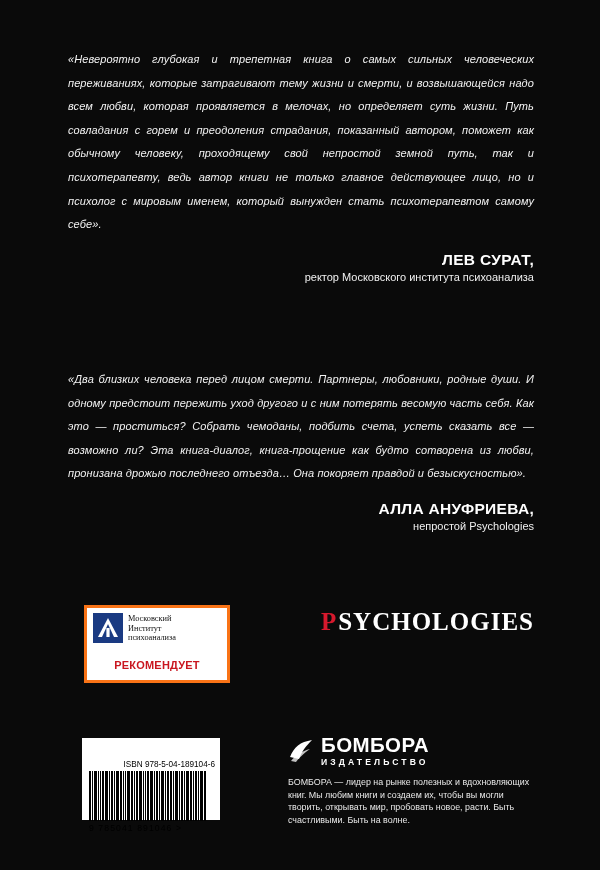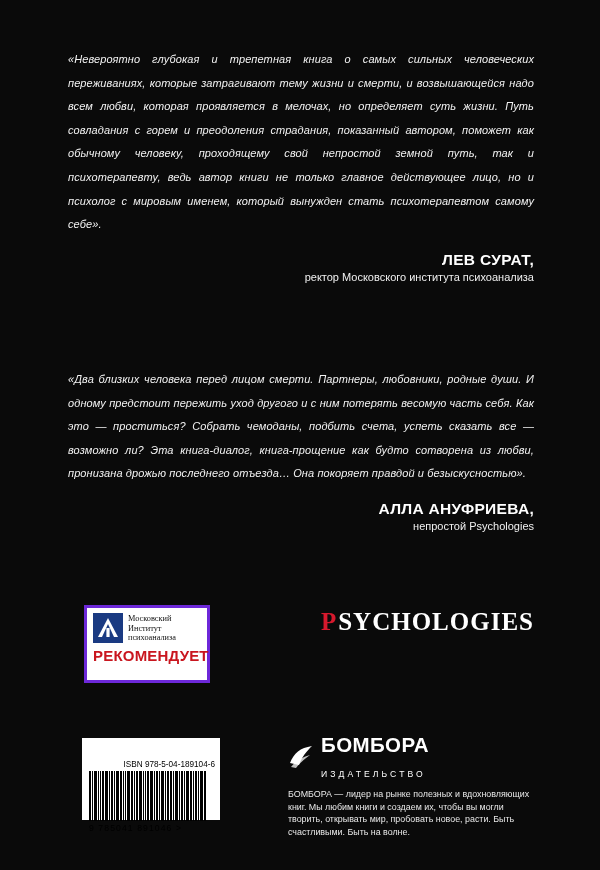--- a/index.html
+++ b/index.html
@@ -66,24 +66,24 @@
     color: #d7192d;
     font-size: 25px;
     margin-right: 1px;
   }
 
   
   .stamp {
     position: absolute;
     left: 84px;
     top: 605px;
-    width: 126px;
+    width: 146px;
     height: 78px;
     background: #ffffff;
-    border: 3px solid #6d28d9;
+    border: 3px solid #f97316;
     box-sizing: border-box;
     padding: 5px 6px 4px 6px;
   }
   .stamp-top {
     display: flex;
     align-items: flex-start;
   }
   .stamp-logo {
     width: 30px;
     height: 30px;
@@ -93,25 +93,25 @@
   }
   .stamp-logo svg { display: block; }
   .stamp-lines {
     font-family: "Liberation Serif", serif;
     font-size: 8.3px;
     line-height: 9.6px;
     color: #111111;
     padding-top: 1px;
   }
   .stamp-rec {
-    margin-top: 4px;
+    margin-top: 16px;
     text-align: center;
     font-family: "Liberation Sans", sans-serif;
     font-weight: bold;
-    font-size: 15px;
+    font-size: 11px;
     color: #c9161f;
     letter-spacing: 0.2px;
   }
 
   
   .barcode-box {
     position: absolute;
     left: 82px;
     top: 738px;
     width: 138px;
@@ -169,21 +169,22 @@
     font-weight: bold;
     font-size: 20.5px;
     letter-spacing: 0.4px;
     line-height: 20px;
     color: #ffffff;
   }
   .pub-sub {
     font-size: 8.6px;
     letter-spacing: 3.1px;
     color: #ffffff;
-    margin-top: 14px;
+    margin-top: 2px;
+    font-weight: bold;
   }
   .pub-desc {
     margin-top: 9px;
     font-size: 8.9px;
     line-height: 12.6px;
     color: #e8e8e8;
   }
 </style>
 </head>
 <body>

